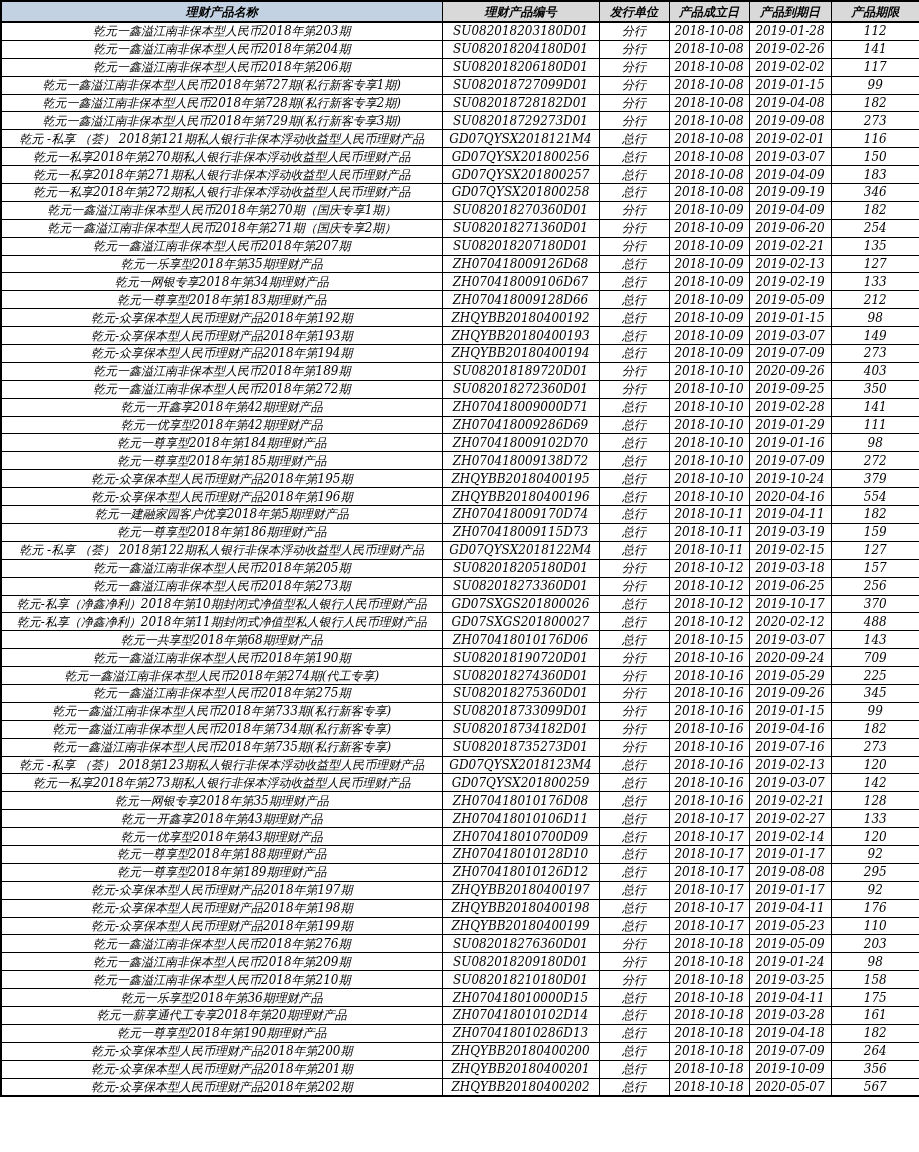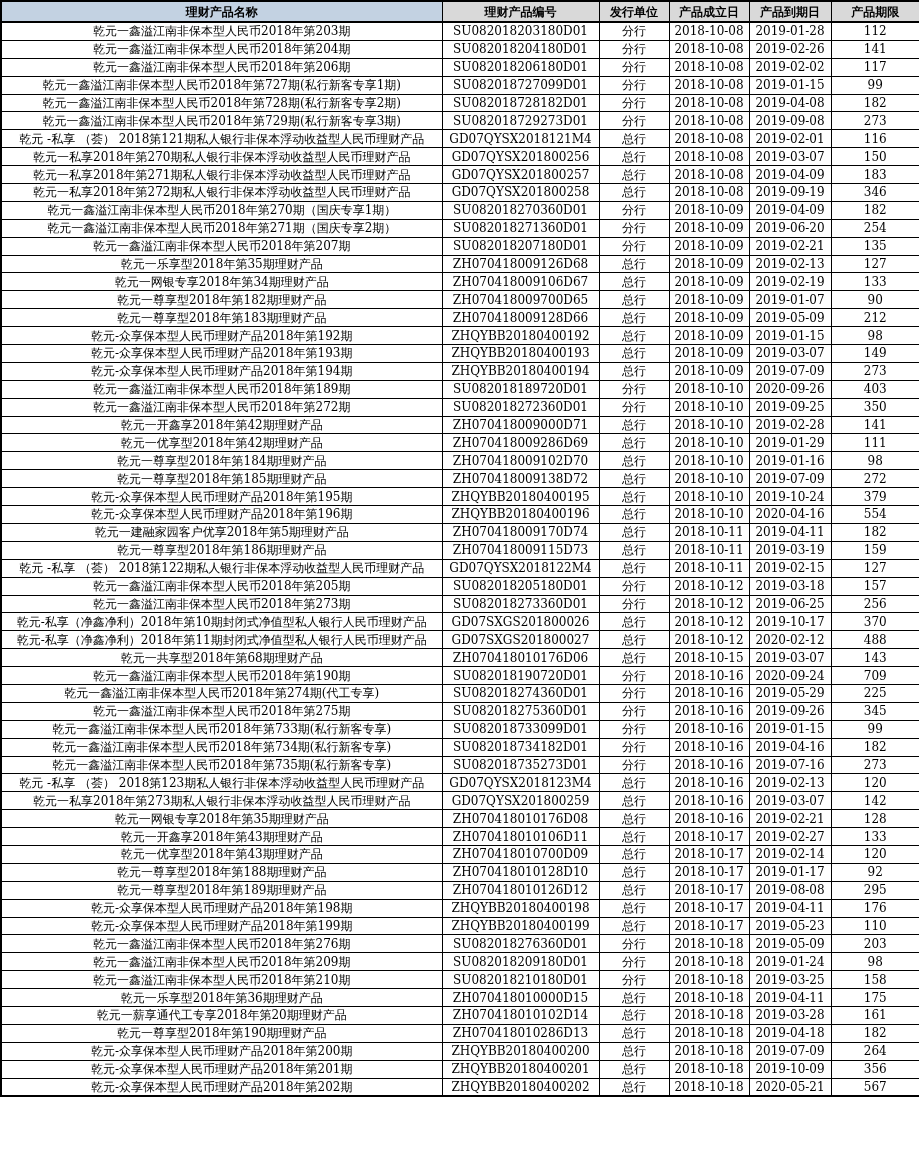--- a/index.html
+++ b/index.html
@@ -1,21 +1,21 @@
 <!DOCTYPE html>
 <html style="--header-bg-name: #c3d2e2; --header-bg: #d9d9d9; --grid: #000000; --row-bg: #ffffff; --text: #000000;"><head>
 <meta charset="utf-8">
 <style>
   html,body{margin:0;padding:0;background:#fff;}
   body{
     font-family:"DejaVu Serif","Liberation Serif",serif;
     color:var(--text,#000);
     width:919px;height:1152px;overflow:hidden;
   }
-  .sheet{width:919px;height:1152px;overflow:hidden;}
+  .sheet{width:919px;height:1152px;overflow:hidden;font-style:italic;}
   table{
     border-collapse:collapse;
     table-layout:fixed;
     width:919px;
     border:2px solid var(--grid,#000);
   }
   th,td{
     border:1px solid var(--grid,#000);
     padding:0 2px;
     text-align:center;
@@ -180,28 +180,20 @@
         </tr>
         <tr>
           <td class="col-name">乾元一网银专享2018年第34期理财产品</td>
           <td class="col-code">ZH070418009106D67</td>
           <td class="col-issuer">总行</td>
           <td class="col-start">2018-10-09</td>
           <td class="col-end">2019-02-19</td>
           <td class="col-term">133</td>
         </tr>
         <tr>
-          <td class="col-name">乾元一尊享型2018年第182期理财产品</td>
-          <td class="col-code">ZH070418009700D65</td>
-          <td class="col-issuer">总行</td>
-          <td class="col-start">2018-10-09</td>
-          <td class="col-end">2019-01-07</td>
-          <td class="col-term">90</td>
-        </tr>
-        <tr>
           <td class="col-name">乾元一尊享型2018年第183期理财产品</td>
           <td class="col-code">ZH070418009128D66</td>
           <td class="col-issuer">总行</td>
           <td class="col-start">2018-10-09</td>
           <td class="col-end">2019-05-09</td>
           <td class="col-term">212</td>
         </tr>
         <tr>
           <td class="col-name">乾元-众享保本型人民币理财产品2018年第192期</td>
           <td class="col-code">ZHQYBB20180400192</td>
@@ -452,20 +444,28 @@
         </tr>
         <tr>
           <td class="col-name">乾元一尊享型2018年第189期理财产品</td>
           <td class="col-code">ZH070418010126D12</td>
           <td class="col-issuer">总行</td>
           <td class="col-start">2018-10-17</td>
           <td class="col-end">2019-08-08</td>
           <td class="col-term">295</td>
         </tr>
         <tr>
+          <td class="col-name">乾元-众享保本型人民币理财产品2018年第197期</td>
+          <td class="col-code">ZHQYBB20180400197</td>
+          <td class="col-issuer">总行</td>
+          <td class="col-start">2018-10-17</td>
+          <td class="col-end">2019-01-17</td>
+          <td class="col-term">92</td>
+        </tr>
+        <tr>
           <td class="col-name">乾元-众享保本型人民币理财产品2018年第198期</td>
           <td class="col-code">ZHQYBB20180400198</td>
           <td class="col-issuer">总行</td>
           <td class="col-start">2018-10-17</td>
           <td class="col-end">2019-04-11</td>
           <td class="col-term">176</td>
         </tr>
         <tr>
           <td class="col-name">乾元-众享保本型人民币理财产品2018年第199期</td>
           <td class="col-code">ZHQYBB20180400199</td>
@@ -536,18 +536,18 @@
           <td class="col-issuer">总行</td>
           <td class="col-start">2018-10-18</td>
           <td class="col-end">2019-10-09</td>
           <td class="col-term">356</td>
         </tr>
         <tr>
           <td class="col-name">乾元-众享保本型人民币理财产品2018年第202期</td>
           <td class="col-code">ZHQYBB20180400202</td>
           <td class="col-issuer">总行</td>
           <td class="col-start">2018-10-18</td>
-          <td class="col-end">2020-05-21</td>
+          <td class="col-end">2020-05-07</td>
           <td class="col-term">567</td>
         </tr>
       </tbody>
   </table>
 </div>
 
 </body></html>

